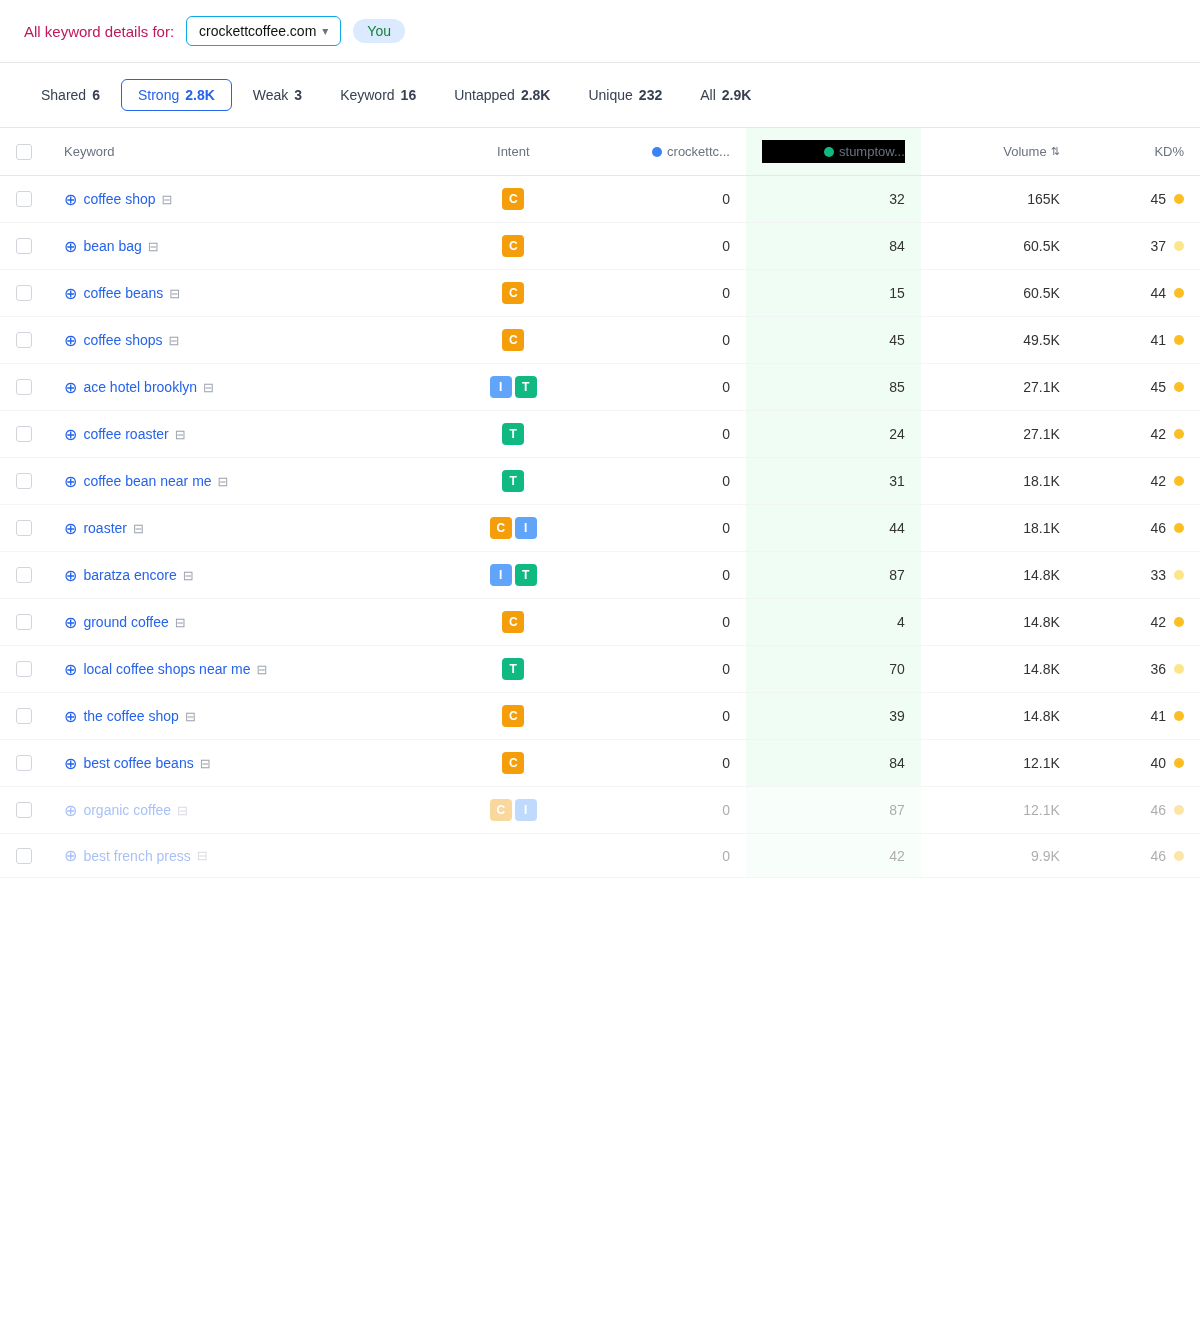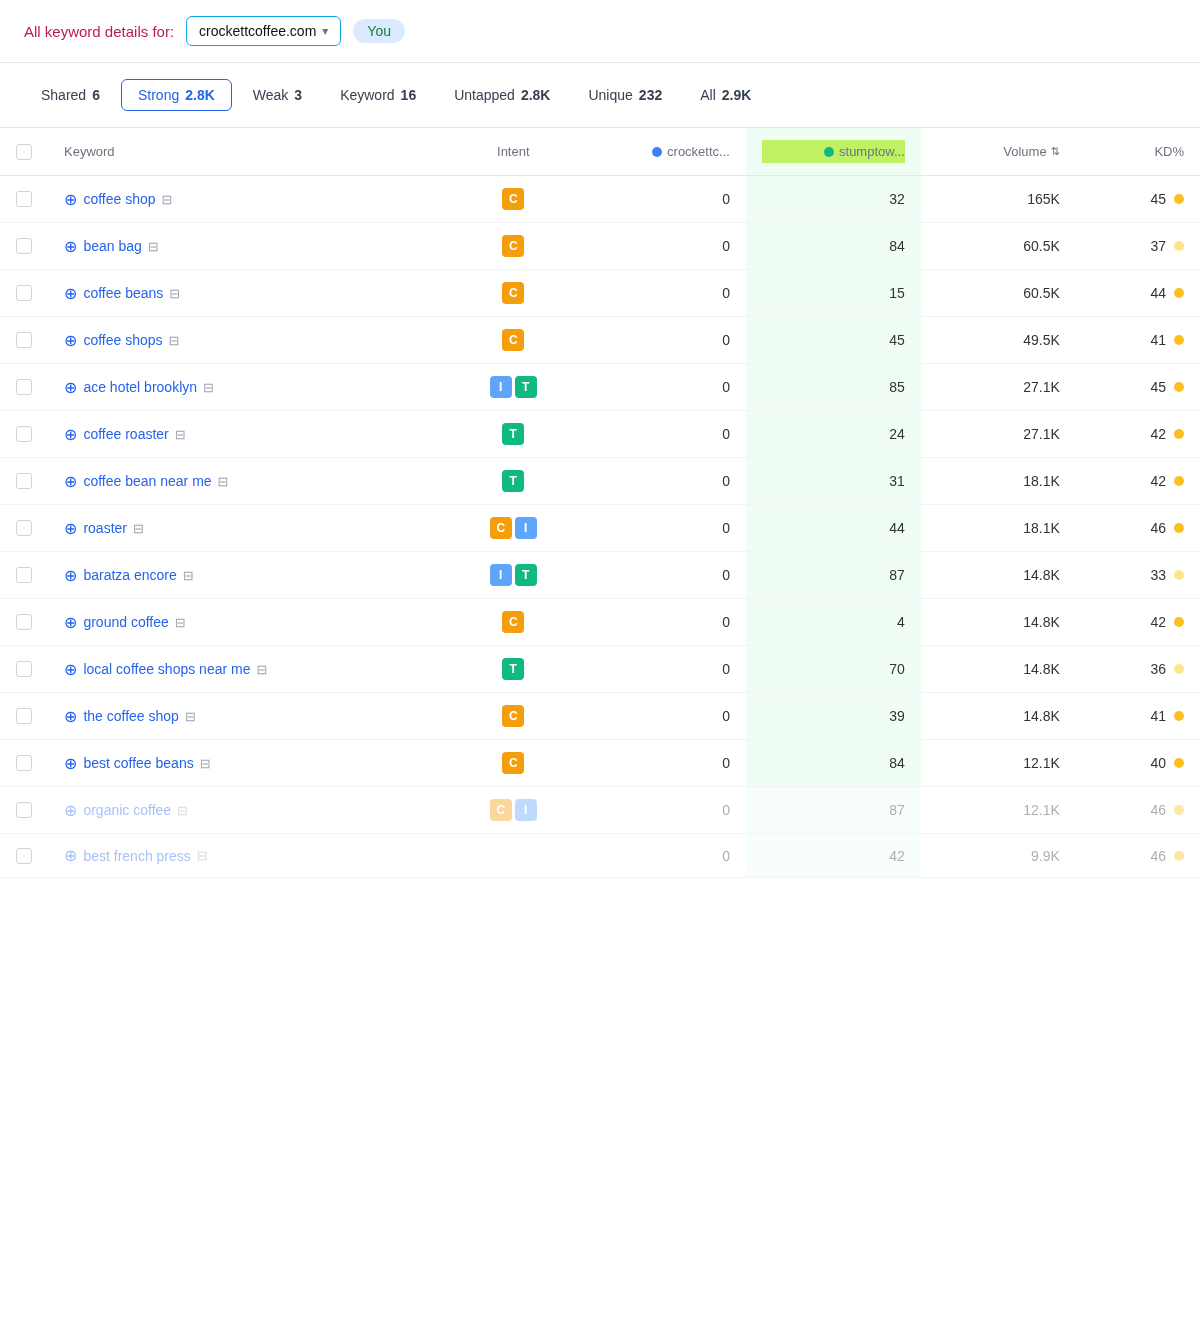--- a/index.html
+++ b/index.html
@@ -71,21 +71,21 @@
 
     .col-header-domain { display: flex; align-items: center; gap: 5px; justify-content: flex-end; }
     .dot { width: 10px; height: 10px; border-radius: 50%; display: inline-block; flex-shrink: 0; }
     .dot-blue { background: #3b82f6; }
     .dot-green { background: #10b981; }
 
     .kd-dot { width: 10px; height: 10px; border-radius: 50%; display: inline-block; margin-left: 4px; }
 
     .sort-icon { font-size: 11px; color: #6b7280; }
 
-    .stumptown-highlight { background: #bef264; }
+    .stumptown-highlight { background: #000000; }
 
     .vol-header { display: flex; align-items: center; gap: 4px; justify-content: flex-end; cursor: pointer; }
   </style>
 </head>
 <body>
 
 <div class="header-bar">
   <span class="header-title">All keyword details for:</span>
   <div class="domain-selector">
     <span>crockettcoffee.com</span>

